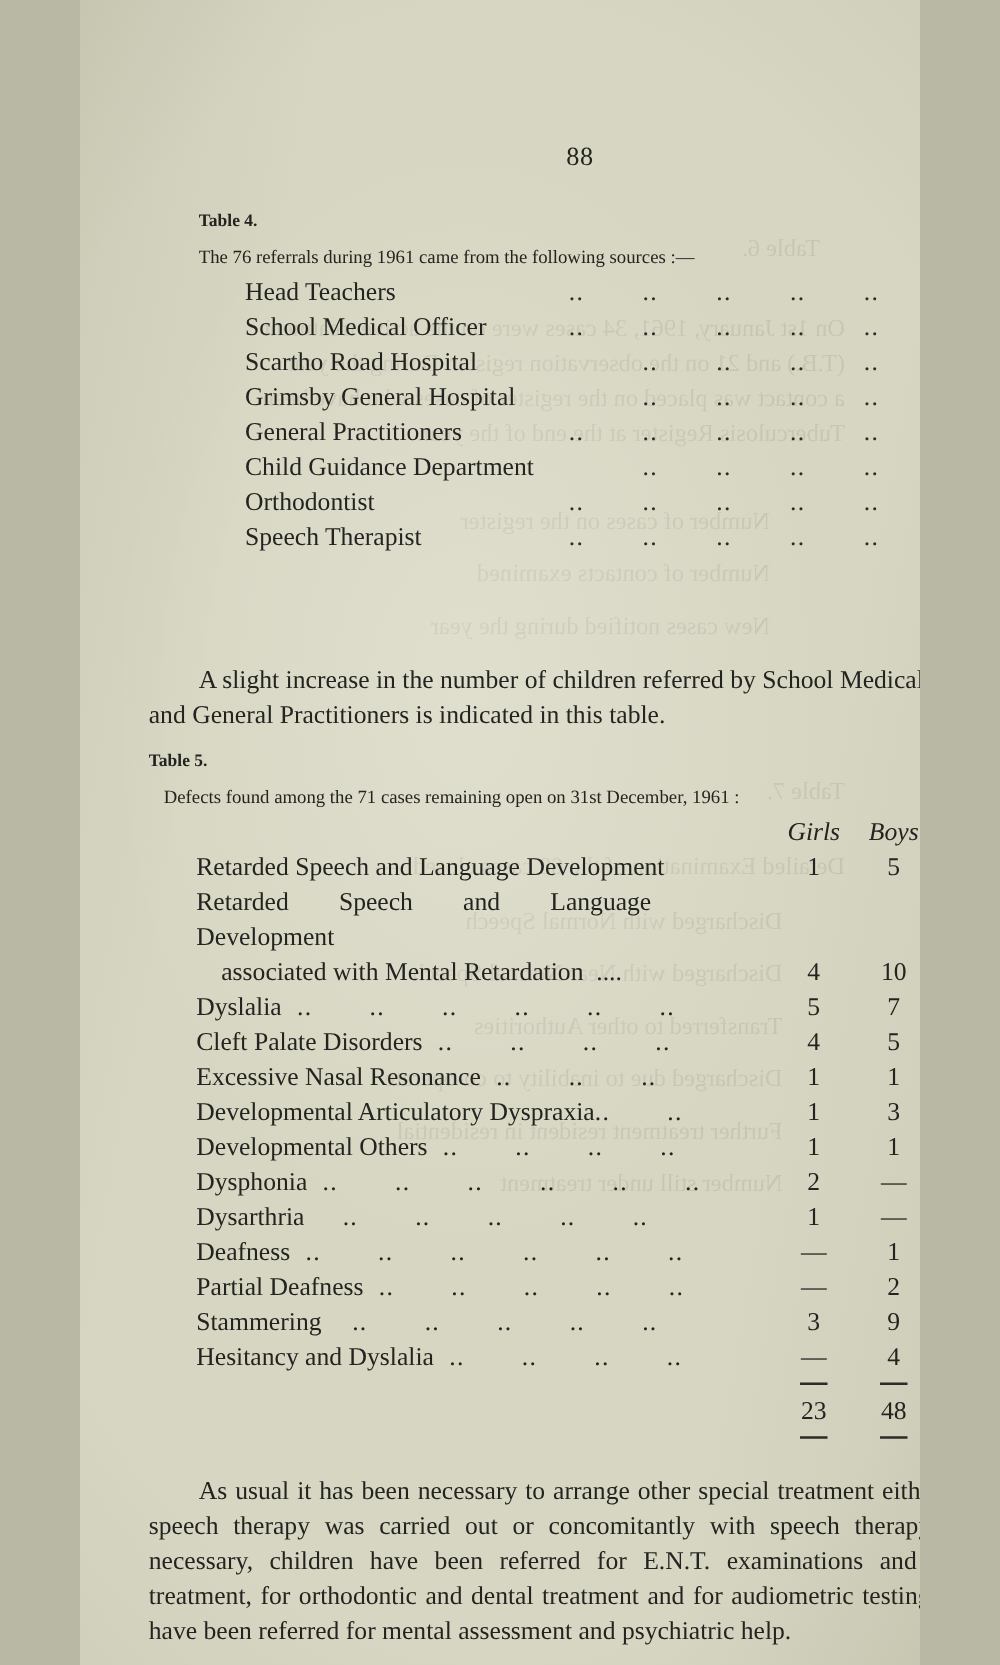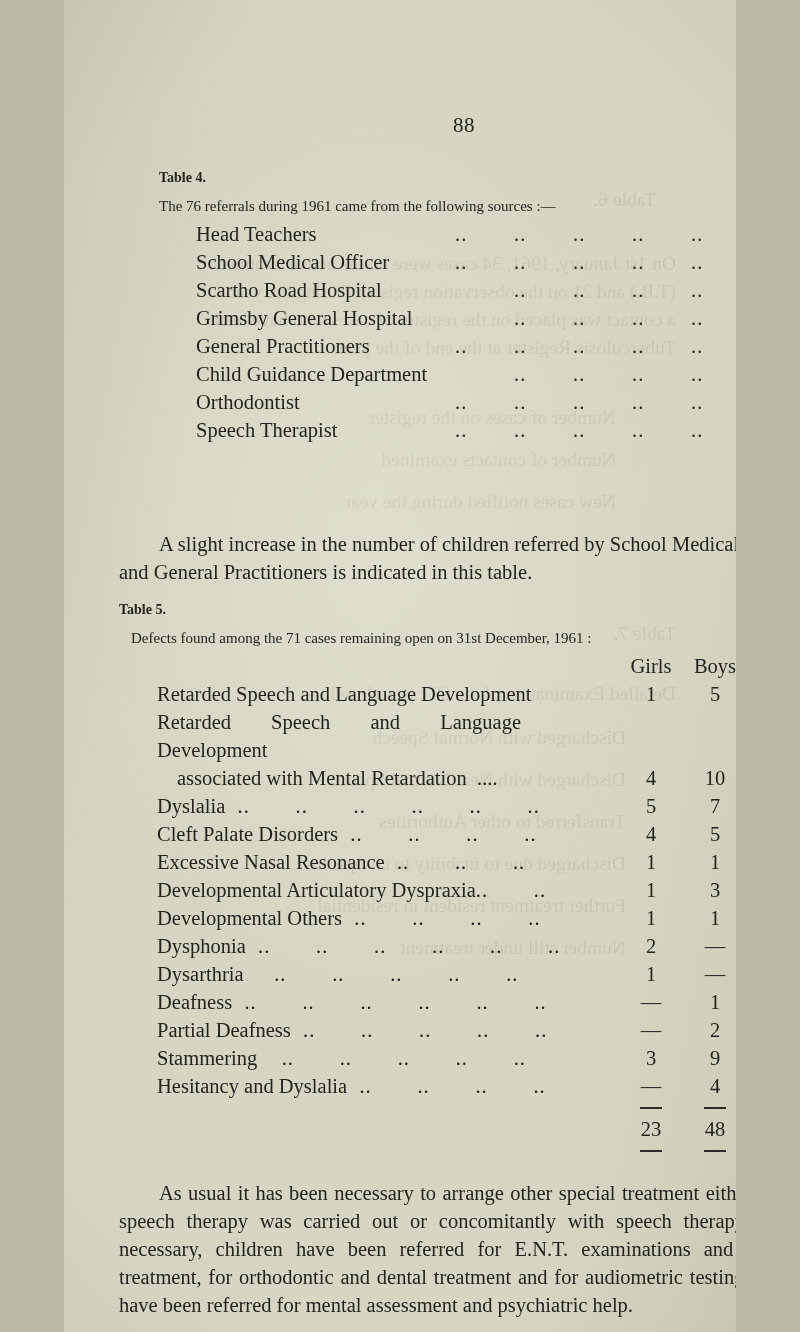--- a/index.html
+++ b/index.html
@@ -118,20 +118,21 @@
   
   .t5-wrap { margin: 0 0 0 38px; width: 654px; }
   .t5 {
     width: 100%;
     border-collapse: collapse;
     font-size: 20.5px;
   }
   .t5 td, .t5 th { padding: 0; vertical-align: baseline; line-height: 28px; }
   .t5 th {
     font-weight: normal;
+    font-style: italic;
     text-align: center;
   }
   .t5 col.c-label { width: 462px; }
   .t5 col.c-g, .t5 col.c-b, .t5 col.c-t { width: 64px; }
   .t5 td.num, .t5 th.num { text-align: center; white-space: nowrap; }
   .t5 td.label { white-space: nowrap; }
   .t5 td.label .dots { letter-spacing: 1px; }
   .t5 td.label .dots span { display: inline-block; width: 58px; }
   .t5 td.label-2line { white-space: normal; }
   .t5 .line1 {

